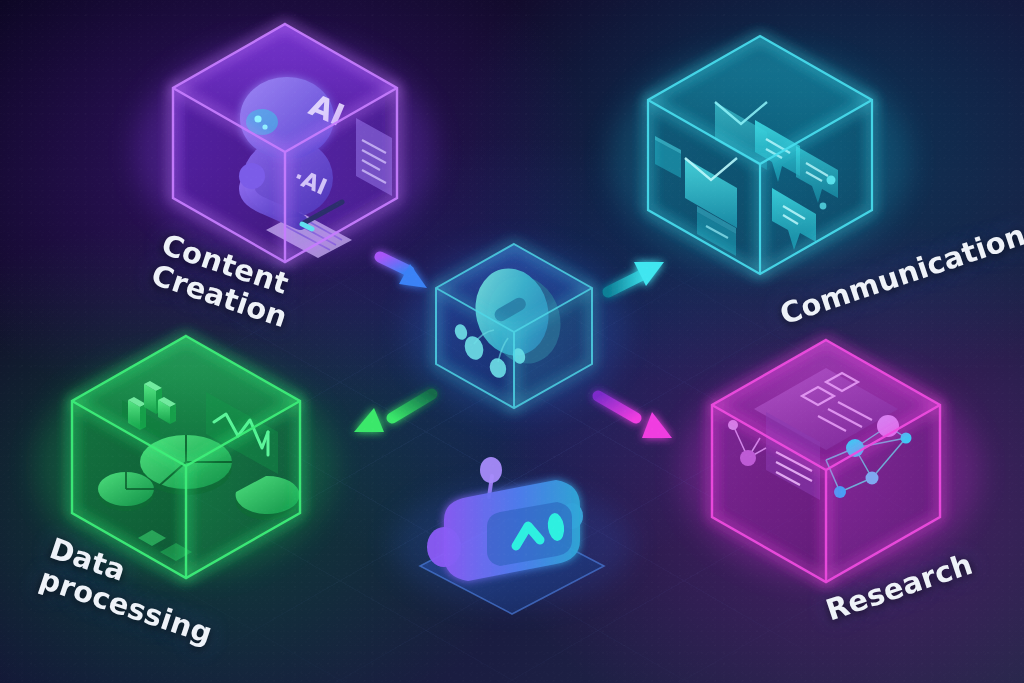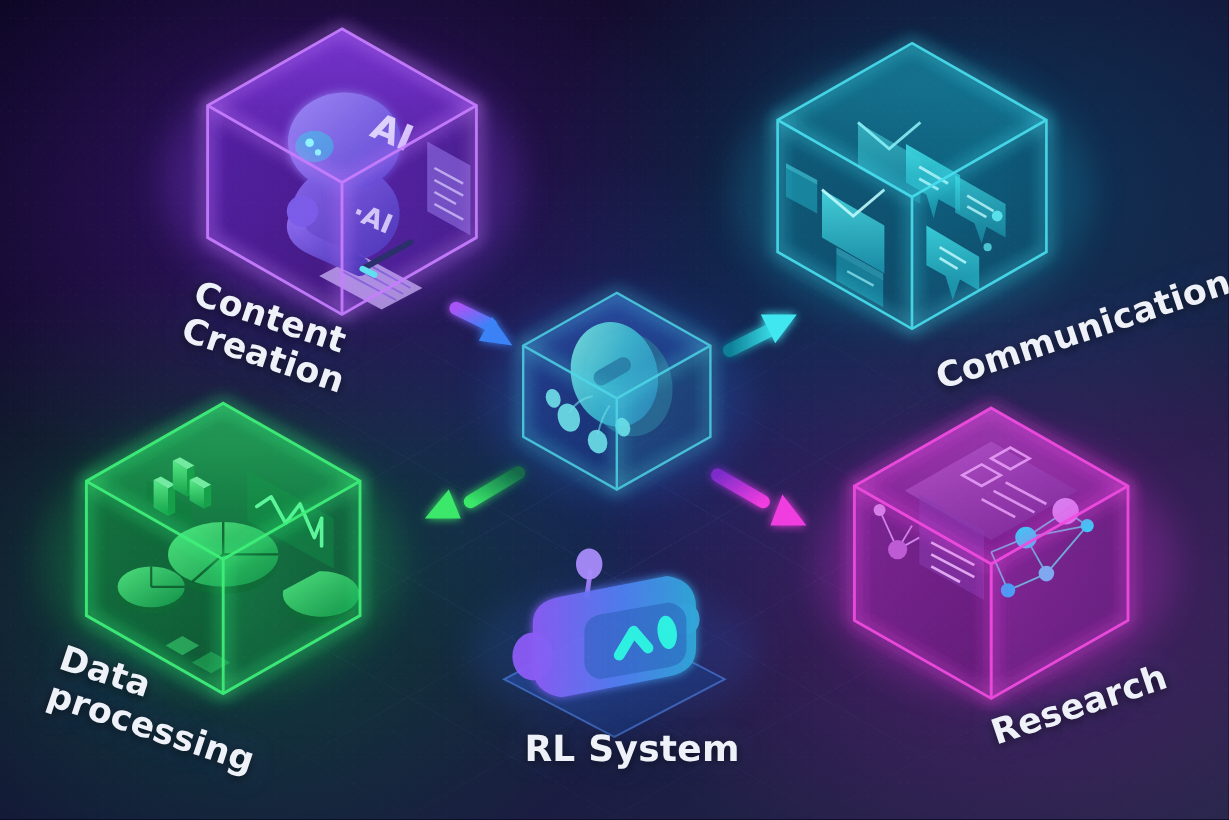--- a/index.html
+++ b/index.html
@@ -546,15 +546,14 @@
   </svg>
 
   <div id="noise"></div>
 
   <div class="label" id="label-content">Content
 Creation</div>
   <div class="label" id="label-comm">Communication</div>
   <div class="label" id="label-data">Data
 processing</div>
   <div class="label" id="label-research">Research</div>
-  <div class="label" id="label-center">RL System</div>
 
 </div>
 
 </body></html>

